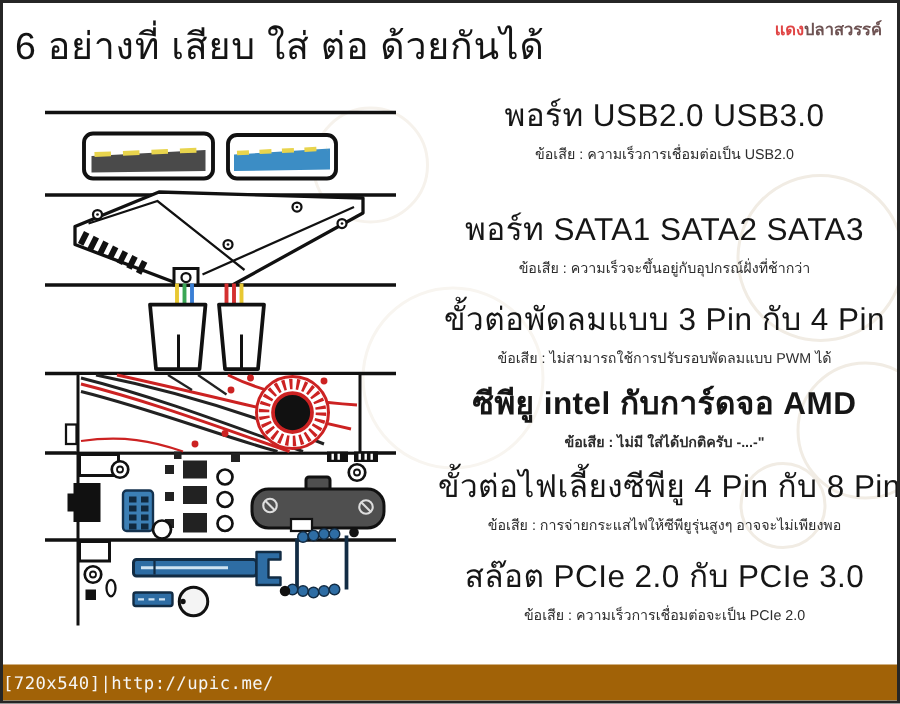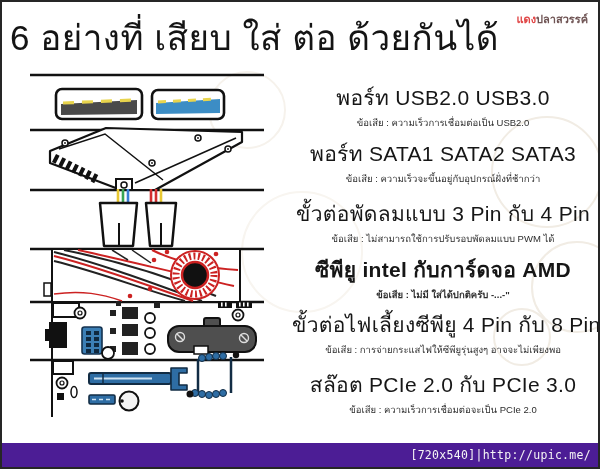--- a/index.html
+++ b/index.html
@@ -4,37 +4,37 @@
 <style>
   html,body{margin:0;padding:0;background:#888;}
   .page{
     position:relative;width:600px;height:469px;background:#ffffff;
     box-sizing:border-box;border:2px solid #262626;overflow:hidden;
     font-family:"Liberation Sans","DejaVu Sans",sans-serif;color:#111;
   }
   .art{position:absolute;left:0;top:0;z-index:1;}
   .page-title{
     position:absolute;left:8px;top:8px;z-index:3;
-    font-size:35px;letter-spacing:0.5px;color:#141414;white-space:nowrap;
+    font-size:25px;letter-spacing:0.5px;color:#141414;white-space:nowrap;
   }
   .brand-watermark{
     position:absolute;right:10px;top:8px;z-index:3;
     font-size:11px;font-weight:bold;white-space:nowrap;
   }
   .brand-red{color:#e04545;}
   .brand-dark{color:#6e5353;text-align:right;}
   .row{
     position:absolute;left:290px;width:302px;text-align:center;z-index:3;
   }
   .row-heading{font-size:21px;line-height:1.12;color:#161616;letter-spacing:0.3px;white-space:nowrap;}
   .row-note{font-size:9.5px;color:#2d2d2d;margin-top:5px;white-space:nowrap;}
-  .r1{top:84px;text-align:center;} .r2{top:140px;} .r3{top:200px;text-align:center;} .r4{top:256px;font-weight:bold;} .r5{top:311px;} .r6{top:371px;}
+  .r1{top:64px;text-align:center;} .r2{top:140px;} .r3{top:200px;text-align:center;} .r4{top:256px;font-weight:bold;} .r5{top:311px;} .r6{top:371px;}
   .footer-bar{
-    position:absolute;left:0;right:0;bottom:0;height:24px;background:#4c1d95;z-index:4;
-    display:flex;align-items:center;justify-content:flex-end;padding-right:7px;box-sizing:border-box;
+    position:absolute;left:0;right:0;bottom:0;height:24px;background:#a16207;z-index:4;
+    display:flex;align-items:center;justify-content:flex-start;padding-right:7px;box-sizing:border-box;
   }
   .footer-text{
     color:#f5f5f5;font-family:"DejaVu Sans Mono","Liberation Mono",monospace;
     font-size:11.5px;letter-spacing:0.3px;
   }
 </style>
 </head>
 <body>
 
 <div class="page">

